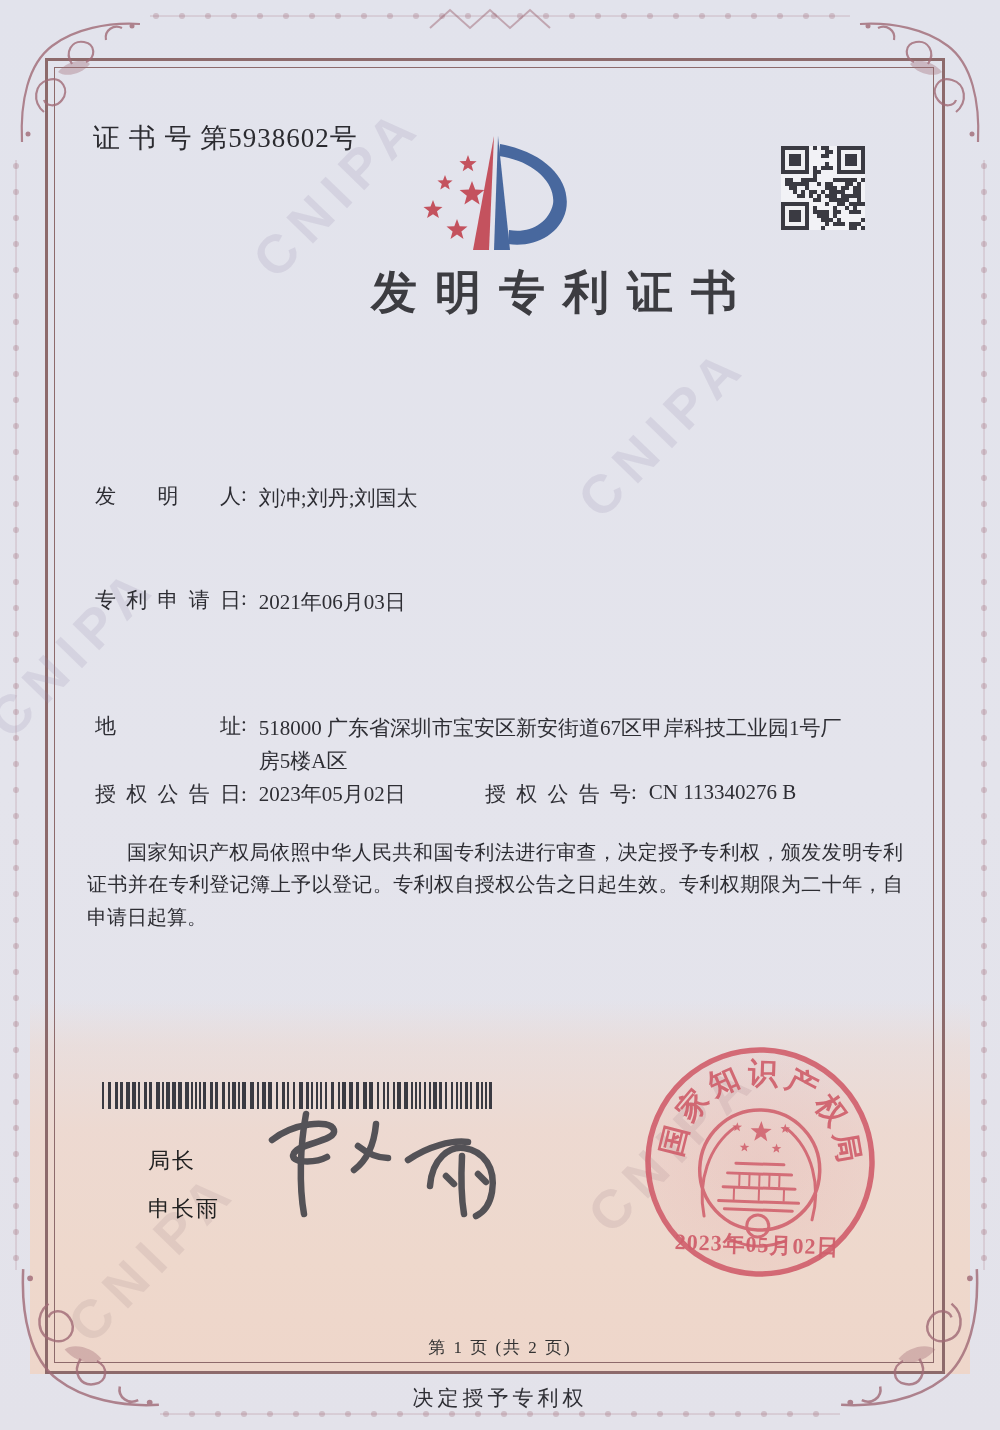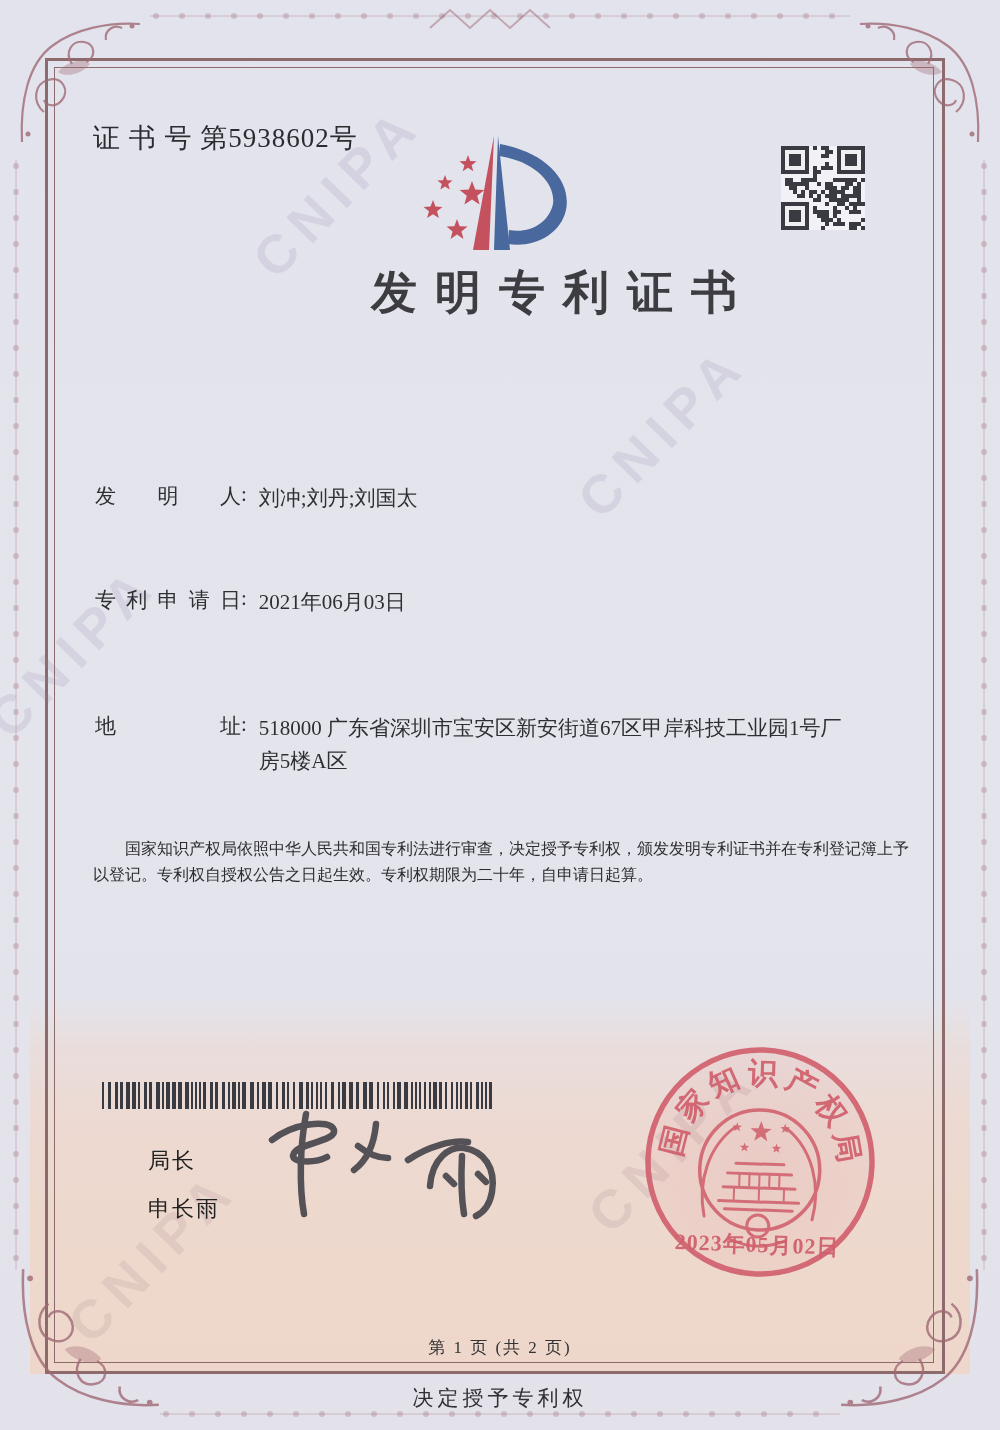--- a/index.html
+++ b/index.html
@@ -18,21 +18,21 @@
       font-size:54px;letter-spacing:10px;color:rgba(140,130,165,.17);transform:rotate(-46deg);}
   .cert-no{position:absolute;left:93px;top:120px;font-size:27px;letter-spacing:1px;color:#2b2b30;z-index:3;}
   .title{position:absolute;left:6px;top:262px;width:100%;text-align:center;z-index:3;
          font-family:"Liberation Sans",sans-serif;font-weight:bold;font-size:46px;
          letter-spacing:18px;text-indent:18px;color:#3c3c41;padding-left:48px;}
   .row{position:absolute;left:95px;width:850px;font-size:21px;z-index:3;}
   .lbl{display:inline-block;width:146px;text-align:justify;text-align-last:justify;vertical-align:top;}
   .cl{margin-right:12px;}
   .val{display:inline-block;max-width:600px;vertical-align:top;line-height:1.55;}
   .pair{position:absolute;top:0;white-space:nowrap;}
-  .para{position:absolute;left:93px;width:816px;font-size:16px;line-height:1.62;
+  .para{position:absolute;left:87px;width:816px;font-size:20px;line-height:1.62;
         text-align:justify;text-indent:2em;z-index:3;color:#2c2c32;}
   .official{position:absolute;left:104px;z-index:3;font-family:"Liberation Sans",sans-serif;
         font-size:22px;color:#222;letter-spacing:2px;margin-left:44px;}
   .pagenum{position:absolute;left:0;top:1336px;width:100%;text-align:center;font-size:17px;
         color:#333;z-index:3;letter-spacing:2px;}
   .contnote{position:absolute;left:0;top:1384px;width:100%;text-align:center;font-size:21px;
         color:#2f2f35;z-index:3;letter-spacing:4px;}
   .seal{position:absolute;left:640px;top:1042px;width:240px;height:240px;z-index:5;
         transform:rotate(2deg);}
   .seal-ink{position:absolute;left:8px;top:8px;width:224px;height:224px;border-radius:50%;
@@ -375,20 +375,28 @@
 
   <div class="row" style="top:482px">
     <span class="lbl">发明人</span><span class="cl">:</span><span class="val">刘冲;刘丹;刘国太</span>
   </div>
   <div class="row" style="top:586px">
     <span class="lbl">专利申请日</span><span class="cl">:</span><span class="val">2021年06月03日</span>
   </div>
   <div class="row" style="top:712px">
     <span class="lbl">地址</span><span class="cl">:</span><span class="val" style="max-width:590px">518000 广东省深圳市宝安区新安街道67区甲岸科技工业园1号厂房5楼A区</span>
   </div>
+  <div class="row" style="top:780px;height:30px">
+    <span class="pair" style="left:0">
+      <span class="lbl">授权公告日</span><span class="cl">:</span><span>2023年05月02日</span>
+    </span>
+    <span class="pair" style="left:390px">
+      <span class="lbl">授权公告号</span><span class="cl">:</span><span>CN 113340276 B</span>
+    </span>
+  </div>
 
   <div class="para" style="top:836px">国家知识产权局依照中华人民共和国专利法进行审查，决定授予专利权，颁发发明专利证书并在专利登记簿上予以登记。专利权自授权公告之日起生效。专利权期限为二十年，自申请日起算。</div>
 
   <svg class="lace" id="barcode" style="left:100px;top:1082px" width="398" height="27">
       <rect x="2" y="0" width="2" height="27" fill="#3a3a42"></rect>
       <rect x="8" y="0" width="3" height="27" fill="#3a3a42"></rect>
       <rect x="15" y="0" width="3" height="27" fill="#3a3a42"></rect>
       <rect x="20" y="0" width="3" height="27" fill="#3a3a42"></rect>
       <rect x="26" y="0" width="4" height="27" fill="#3a3a42"></rect>
       <rect x="32" y="0" width="4" height="27" fill="#3a3a42"></rect>

